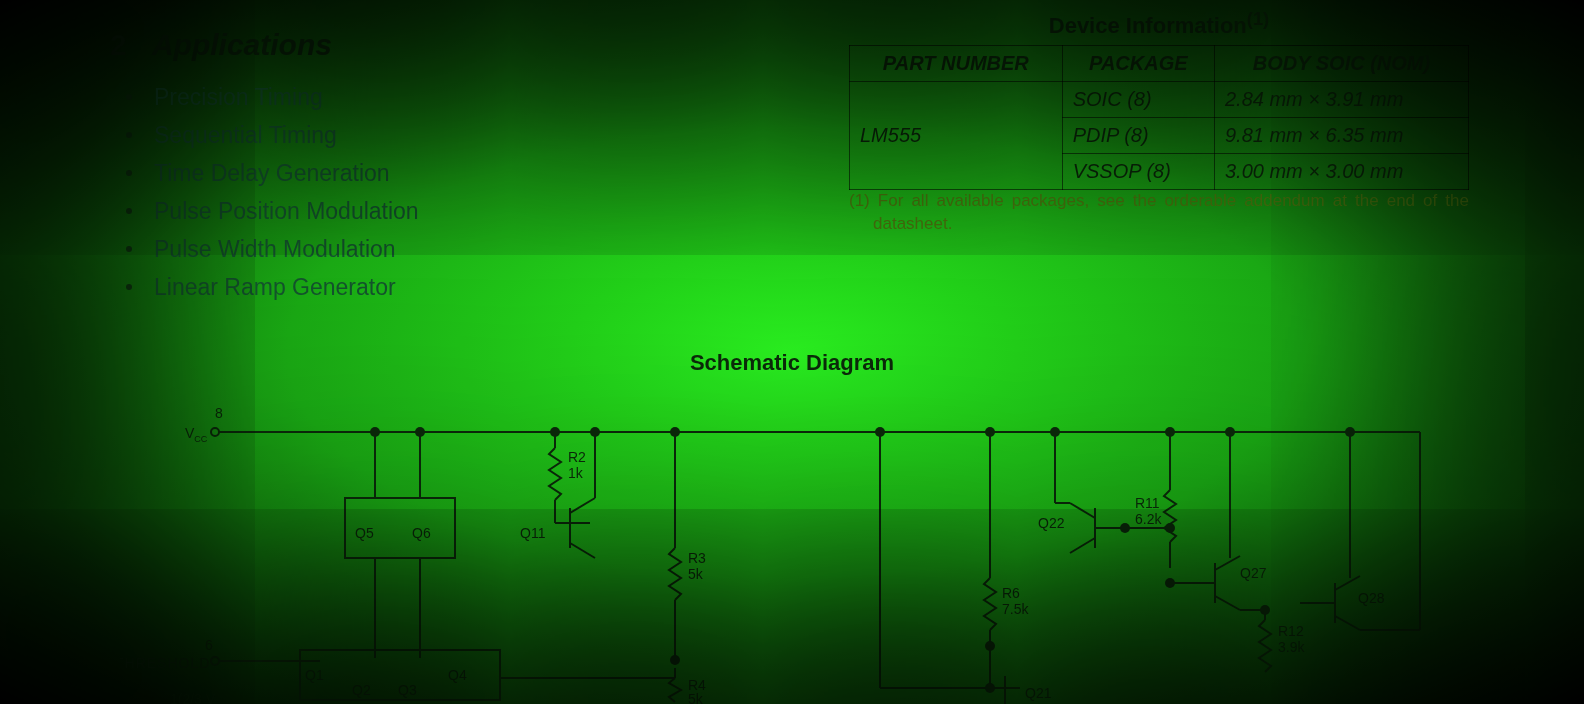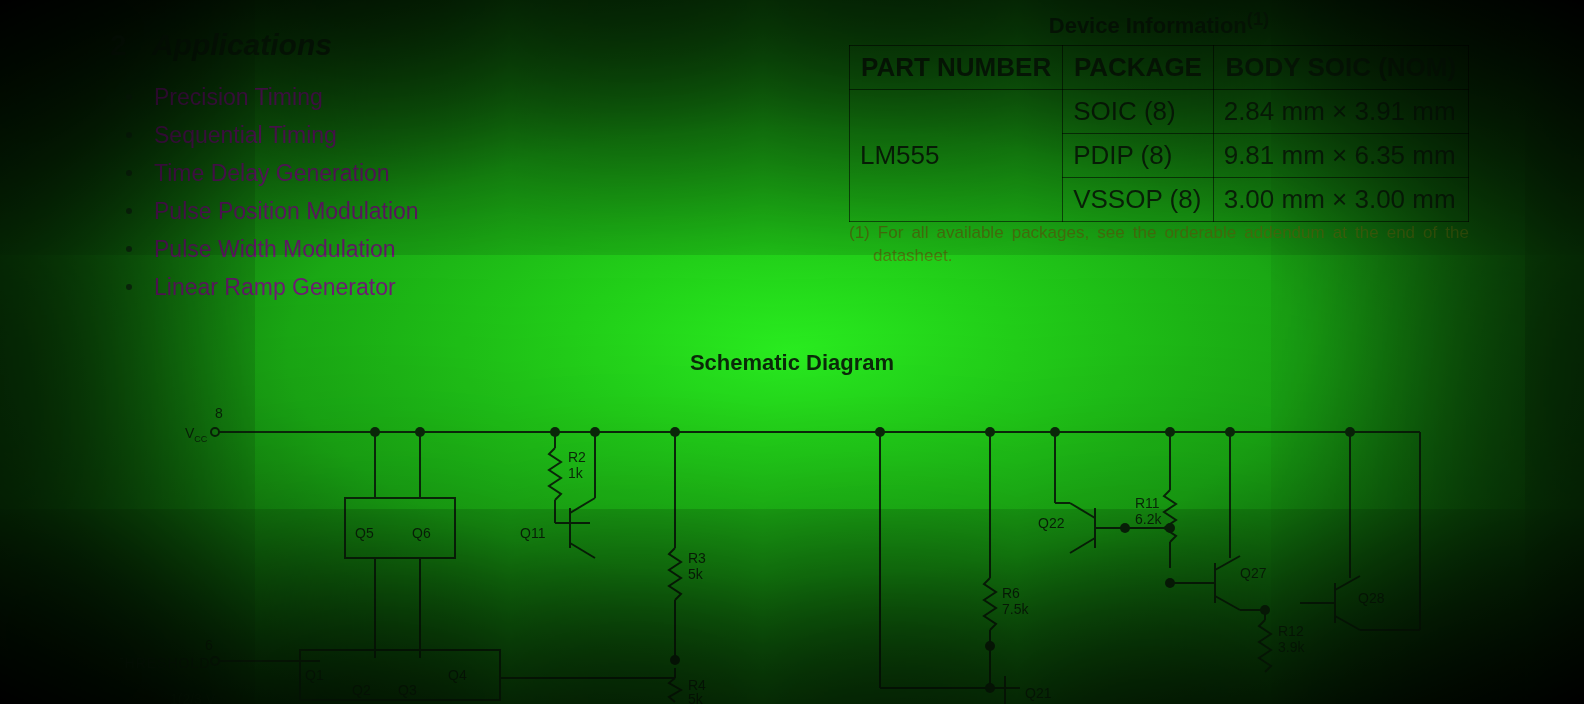--- a/index.html
+++ b/index.html
@@ -32,21 +32,21 @@
     margin-bottom: 16px;
   }
   .section-number { margin-right: 18px; font-style: normal; }
   ul.apps {
     list-style: none;
     margin-left: 10px;
   }
   ul.apps li {
     font-size: 23px;
     line-height: 38px;
-    color: #701a75;
+    color: #14532d;
     display: flex;
     align-items: center;
   }
   ul.apps li .bullet {
     width: 6px; height: 6px; border-radius: 50%;
     background: #0f3a10;
     margin-right: 22px;
     margin-left: 6px;
   }
   
@@ -63,22 +63,23 @@
     font-size: 22px;
     margin-bottom: 6px;
   }
   .devinfo table {
     border-collapse: collapse;
     width: 100%;
   }
   .devinfo th, .devinfo td {
     border: 1px solid rgba(0,0,0,.55);
     padding: 6px 10px;
-    font-size: 26px;
+    font-size: 20px;
     text-align: left;
+    font-style: italic;
   }
   .devinfo th { font-weight: 700; text-align: center; }
   .devinfo .pn { vertical-align: middle; }
   .devinfo .footnote {
     font-size: 17px;
     margin-top: 0;
     padding-left: 24px;
     text-indent: -24px;
     line-height: 1.35;
     text-align: justify;

